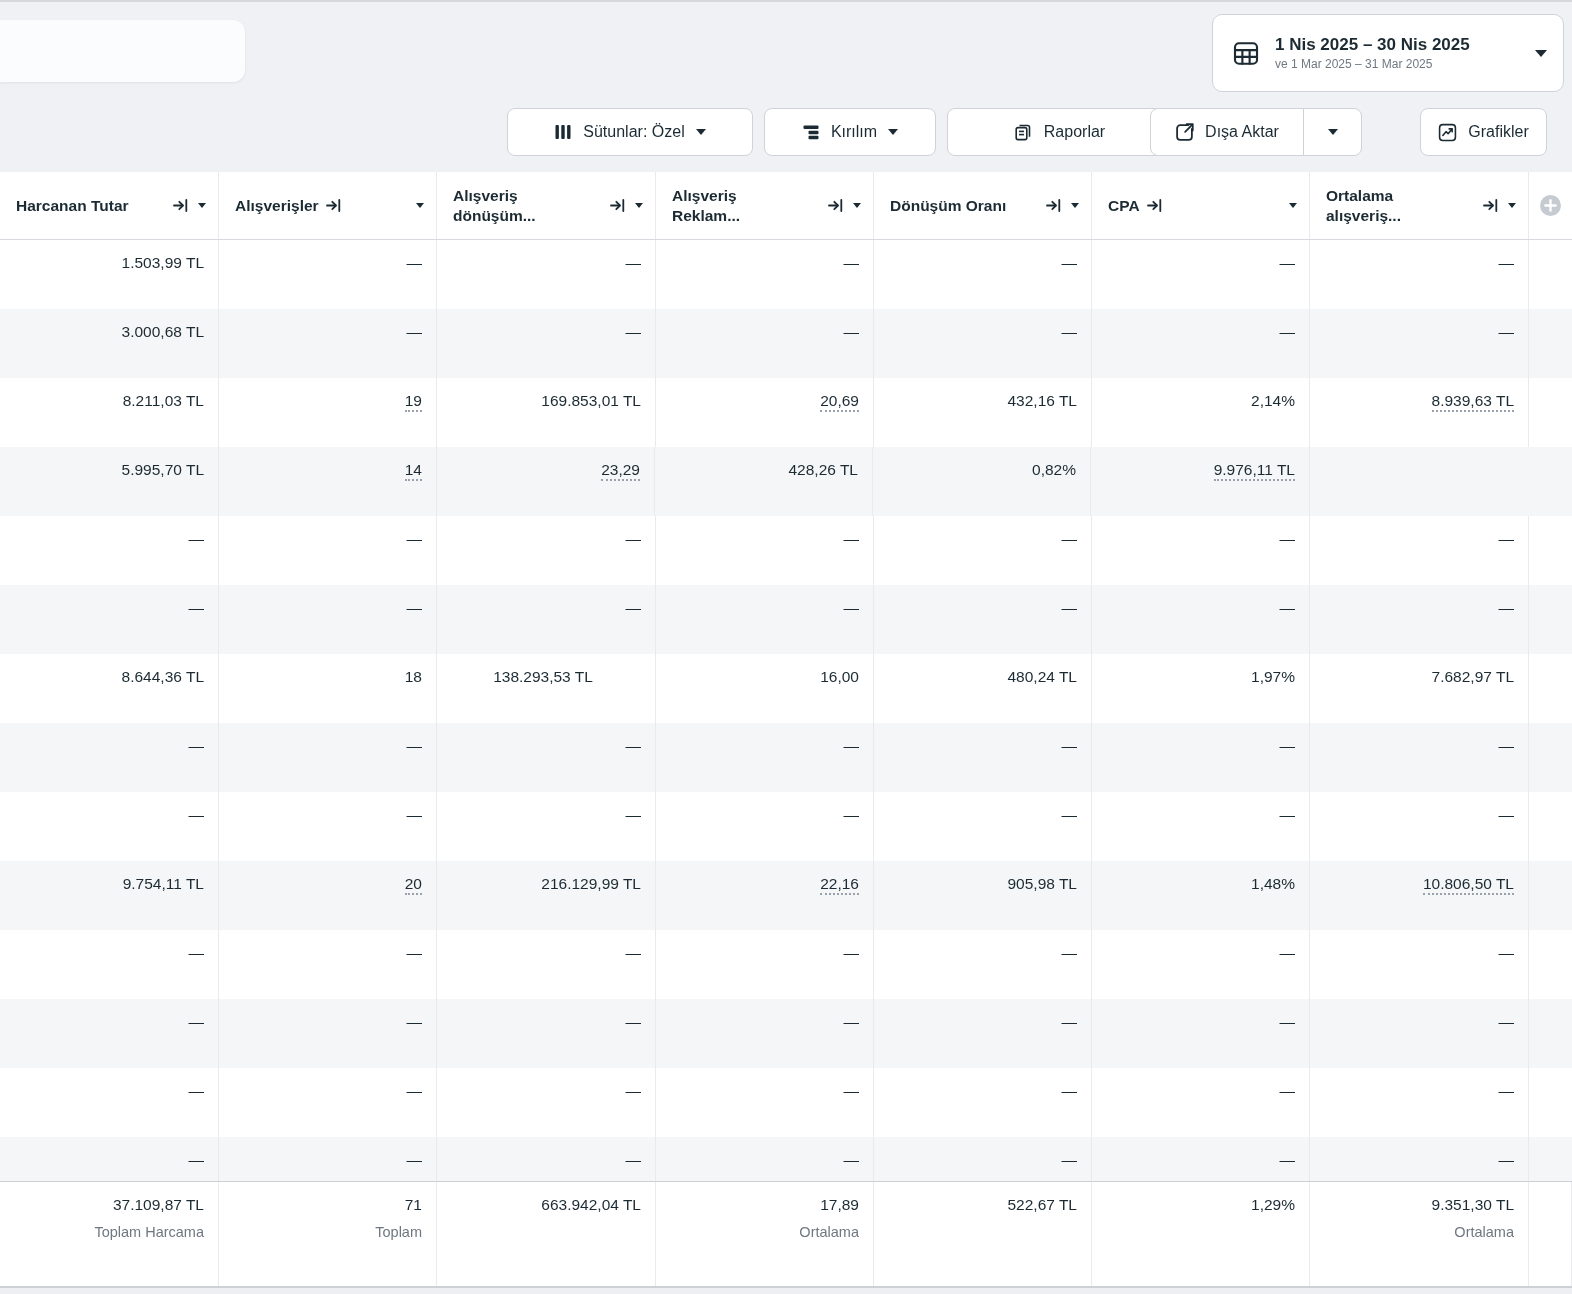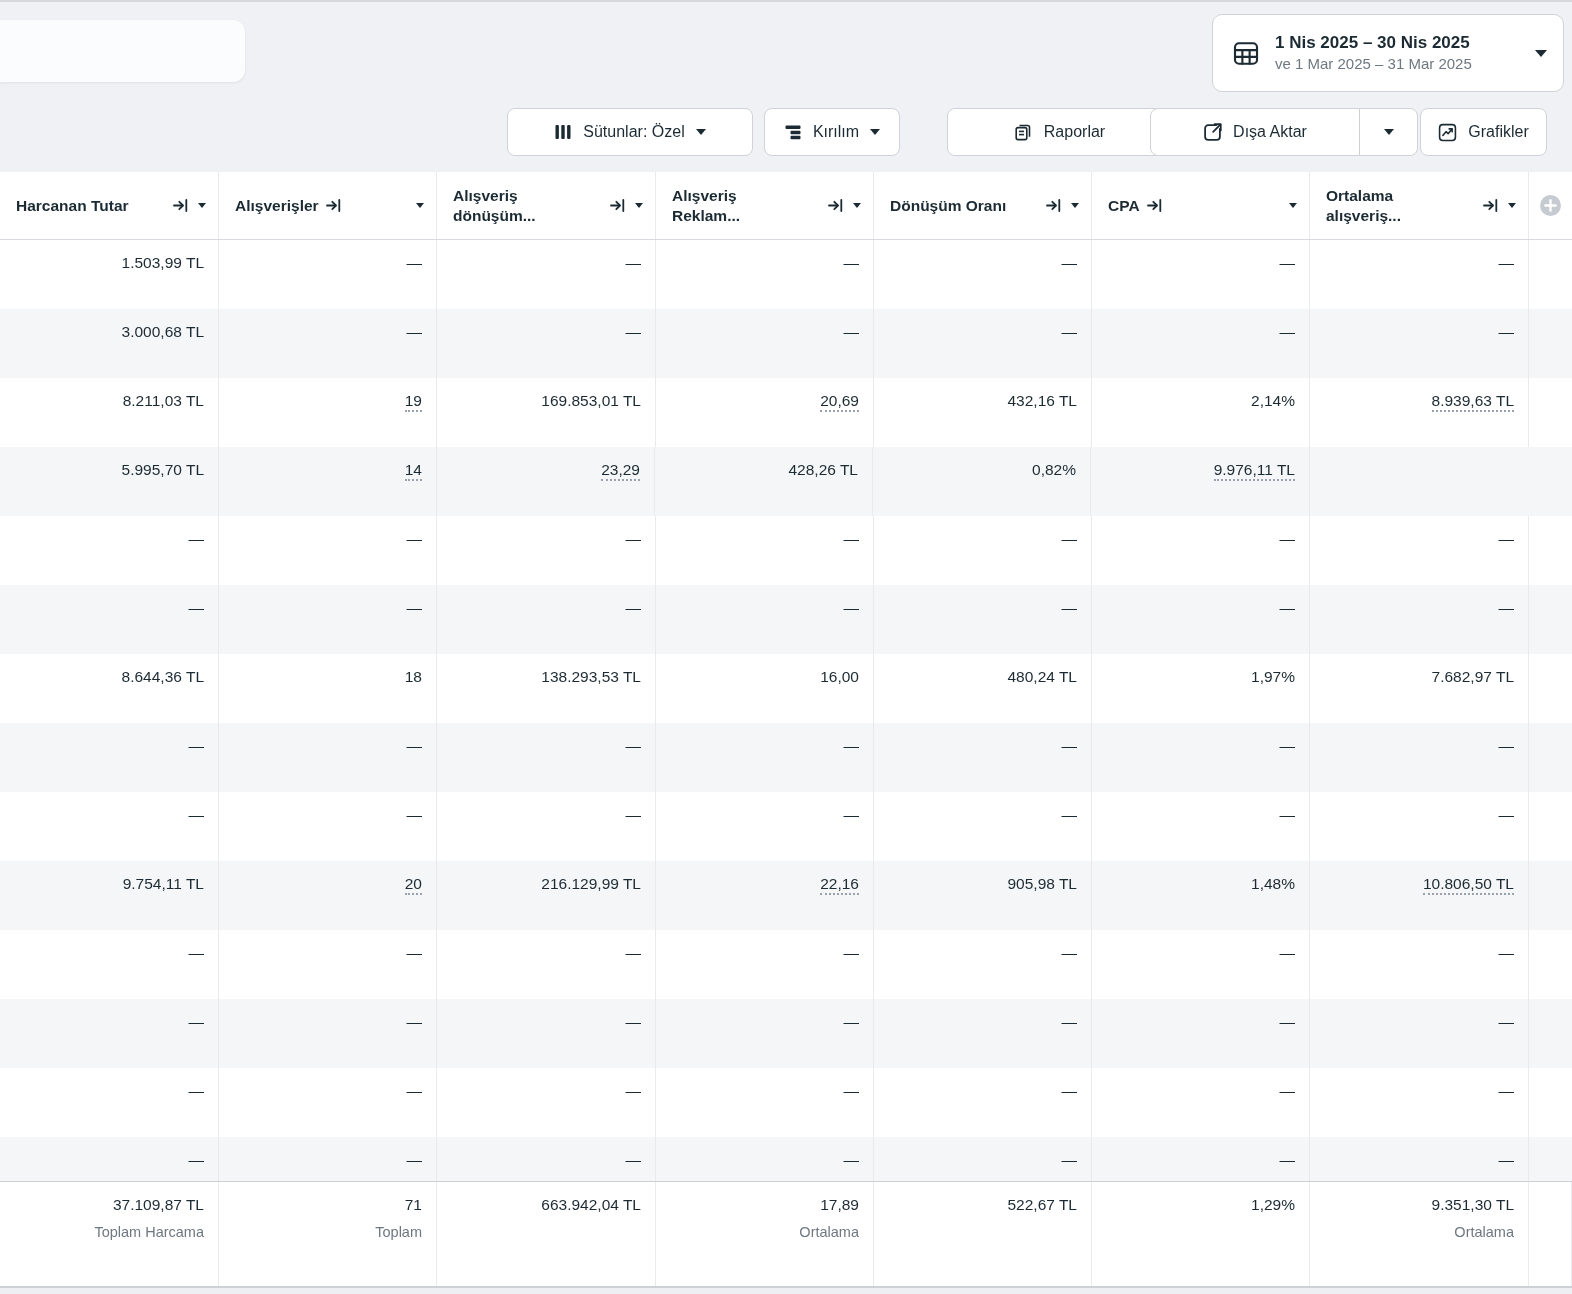--- a/index.html
+++ b/index.html
@@ -7,21 +7,21 @@
     font-family:"Liberation Sans","DejaVu Sans",sans-serif;color:#1c2b33;}
   .topline{position:absolute;top:0;left:0;right:0;height:2px;background:#d5d8dc;}
   .topbar{position:absolute;top:0;left:0;right:0;height:172px;background:#f0f1f4;}
   .tab-card{position:absolute;top:20px;left:0;width:245px;height:62px;background:#fbfcfd;
     border-radius:0 12px 12px 0;box-shadow:0 1px 3px rgba(0,0,0,.07);}
   .date-picker{position:absolute;top:14px;right:8px;width:352px;height:78px;background:#fff;
     border:1px solid #cfd3d9;border-radius:10px;display:flex;align-items:center;
     padding:0 16px 0 18px;gap:14px;box-sizing:border-box;cursor:pointer;}
   .dp-text{display:flex;flex-direction:column;}
   .dp-primary{font-size:17px;font-weight:700;line-height:1.2;}
-  .dp-secondary{font-size:15px;color:#6f7880;margin-top:2px;line-height:1.2;}
+  .dp-secondary{font-size:12px;color:#6f7880;margin-top:2px;line-height:1.2;}
   .caret{width:0;height:0;border-left:6px solid transparent;border-right:6px solid transparent;
     border-top:7px solid #1c2b33;}
   .caret.sm{border-left-width:5px;border-right-width:5px;border-top-width:6px;}
   .caret.xs{border-left-width:4.5px;border-right-width:4.5px;border-top-width:5.5px;}
   .dp-caret{margin-left:auto;}
   .btn{position:absolute;top:108px;height:48px;background:#fff;border:1px solid #cfd3d9;
     border-radius:8px;display:flex;align-items:center;justify-content:center;gap:11px;
     font-size:16px;font-weight:500;color:#1c2b33;box-sizing:border-box;cursor:pointer;}
   .btn svg{flex:0 0 auto;}
   .split{padding:0;justify-content:stretch;gap:0;}
@@ -81,21 +81,21 @@
       <svg width="18" height="18" viewBox="0 0 18 18" fill="#1c2b33">
         <rect x="1.5" y="2" width="3.4" height="14" rx="1"></rect>
         <rect x="7.3" y="2" width="3.4" height="14" rx="1"></rect>
         <rect x="13.1" y="2" width="3.4" height="14" rx="1"></rect>
       </svg>
     </span>
     <span>Sütunlar: Özel</span>
     <span class="caret sm"></span>
   </div>
 
-  <div class="btn" style="left:764px;width:136px;text-align:right;">
+  <div class="btn" style="left:764px;width:172px;text-align:right;">
     <span style="display:flex;">
       <svg width="18" height="18" viewBox="0 0 18 18" fill="#1c2b33">
         <rect x="1.5" y="2.5" width="15" height="3.6" rx="1"></rect>
         <rect x="6.5" y="7.8" width="10" height="3.4" rx="1"></rect>
         <rect x="6.5" y="12.8" width="10" height="3.4" rx="1"></rect>
       </svg>
     </span>
     <span>Kırılım</span>
     <span class="caret sm"></span>
   </div>
@@ -105,21 +105,21 @@
       <svg width="20" height="20" viewBox="0 0 20 20" fill="none" stroke="#1c2b33" stroke-width="1.6" stroke-linejoin="round">
         <path d="M6.5 3.5h8.2c1 0 1.8.8 1.8 1.8v9.4" fill="none"></path>
         <rect x="3.2" y="5.6" width="10.6" height="12" rx="1.8" fill="#fff"></rect>
         <line x1="6" y1="9.4" x2="11" y2="9.4"></line>
         <line x1="6" y1="12.6" x2="11" y2="12.6"></line>
       </svg>
     </span>
     <span>Raporlar</span>
   </div>
 
-  <div class="btn split" style="left:1150px;width:268px;">
+  <div class="btn split" style="left:1150px;width:212px;">
     <span class="seg" style="flex:1;">
       <span style="display:flex;">
         <svg width="19" height="19" viewBox="0 0 18 18" fill="none" stroke="#1c2b33" stroke-width="1.7" stroke-linecap="round" stroke-linejoin="round">
           <path d="M12.5 2H5a3 3 0 0 0-3 3v8a3 3 0 0 0 3 3h8a3 3 0 0 0 3-3V5.5"></path>
           <path d="M11 1.2h5.8V7"></path>
           <path d="M16.4 1.6L9.6 8.4"></path>
         </svg>
       </span>
       <span>Dışa Aktar</span>
     </span>
@@ -301,21 +301,21 @@
           <div class="td" style="width: 219px;"><span>—</span></div>
           <div class="td" style="width: 218px;"><span>—</span></div>
           <div class="td" style="width: 218px;"><span>—</span></div>
           <div class="td" style="width: 218px;"><span>—</span></div>
           <div class="td" style="width: 219px;"><span>—</span></div>
           <div class="td td-plus"></div>
         </div>
         <div class="tr">
           <div class="td" style="width: 219px;"><span>8.644,36 TL</span></div>
           <div class="td" style="width: 218px;"><span>18</span></div>
-          <div class="td" style="width: 219px;"><span>138.293,53 TL</span></div>
+          <div class="td" style="width: 219px; text-align: center;"><span>138.293,53 TL</span></div>
           <div class="td" style="width: 218px;"><span>16,00</span></div>
           <div class="td" style="width: 218px;"><span>480,24 TL</span></div>
           <div class="td" style="width: 218px;"><span>1,97%</span></div>
           <div class="td" style="width: 219px;"><span>7.682,97 TL</span></div>
           <div class="td td-plus"></div>
         </div>
         <div class="tr alt">
           <div class="td" style="width: 219px;"><span>—</span></div>
           <div class="td" style="width: 218px;"><span>—</span></div>
           <div class="td" style="width: 219px;"><span>—</span></div>

